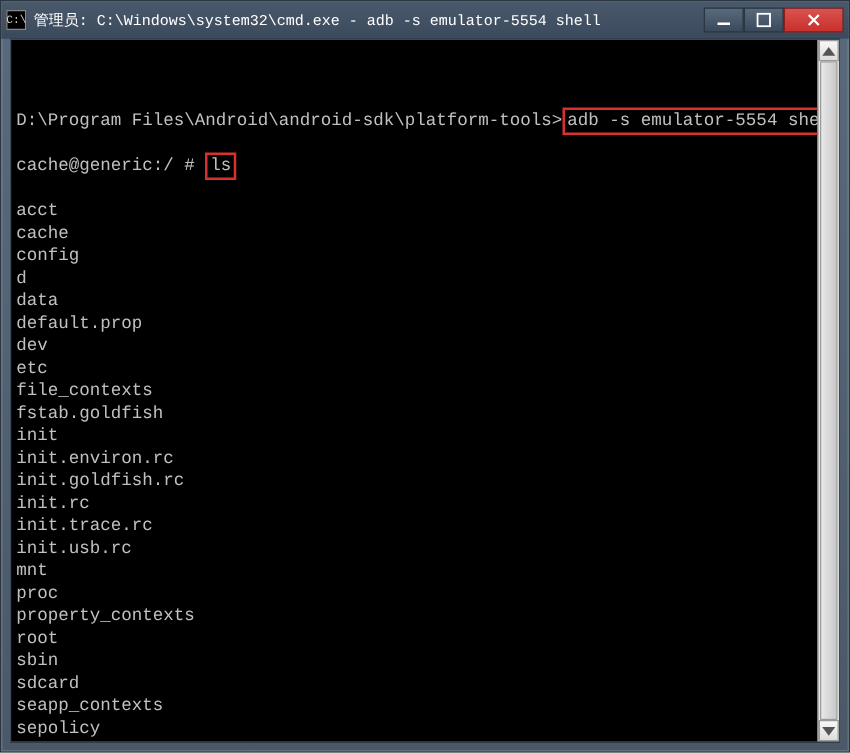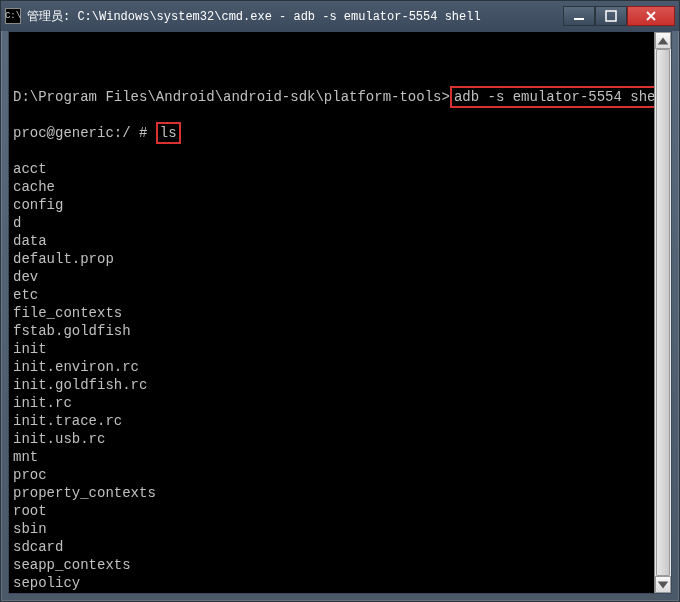--- a/index.html
+++ b/index.html
@@ -142,21 +142,21 @@
           </svg>
       </div>
     </div>
   </div>
 
   <div class="client">
     <div class="termwrap">
       <div class="terminal">
 <span class="line"> </span>
 <span class="line"><span>D:\Program Files\Android\android-sdk\platform-tools&gt;</span><span class="hl">adb -s emulator-5554 shell</span></span>
-<span class="line"><span>proc@generic:/ # </span><span class="hl">ls</span></span>
+<span class="line"><span>cache@generic:/ # </span><span class="hl">ls</span></span>
 <div id="listing"><span class="line">acct</span><span class="line">cache</span><span class="line">config</span><span class="line">d</span><span class="line">data</span><span class="line">default.prop</span><span class="line">dev</span><span class="line">etc</span><span class="line">file_contexts</span><span class="line">fstab.goldfish</span><span class="line">init</span><span class="line">init.environ.rc</span><span class="line">init.goldfish.rc</span><span class="line">init.rc</span><span class="line">init.trace.rc</span><span class="line">init.usb.rc</span><span class="line">mnt</span><span class="line">proc</span><span class="line">property_contexts</span><span class="line">root</span><span class="line">sbin</span><span class="line">sdcard</span><span class="line">seapp_contexts</span><span class="line">sepolicy</span><span class="line">storage</span></div>
 
       </div>
     </div>
 
     <div class="scrollbar">
       <div class="sb-btn">
         <svg viewBox="0 0 8 8">
             <path d="M1 6 L4 2 L7 6 Z" fill="#555"></path>
           </svg>

